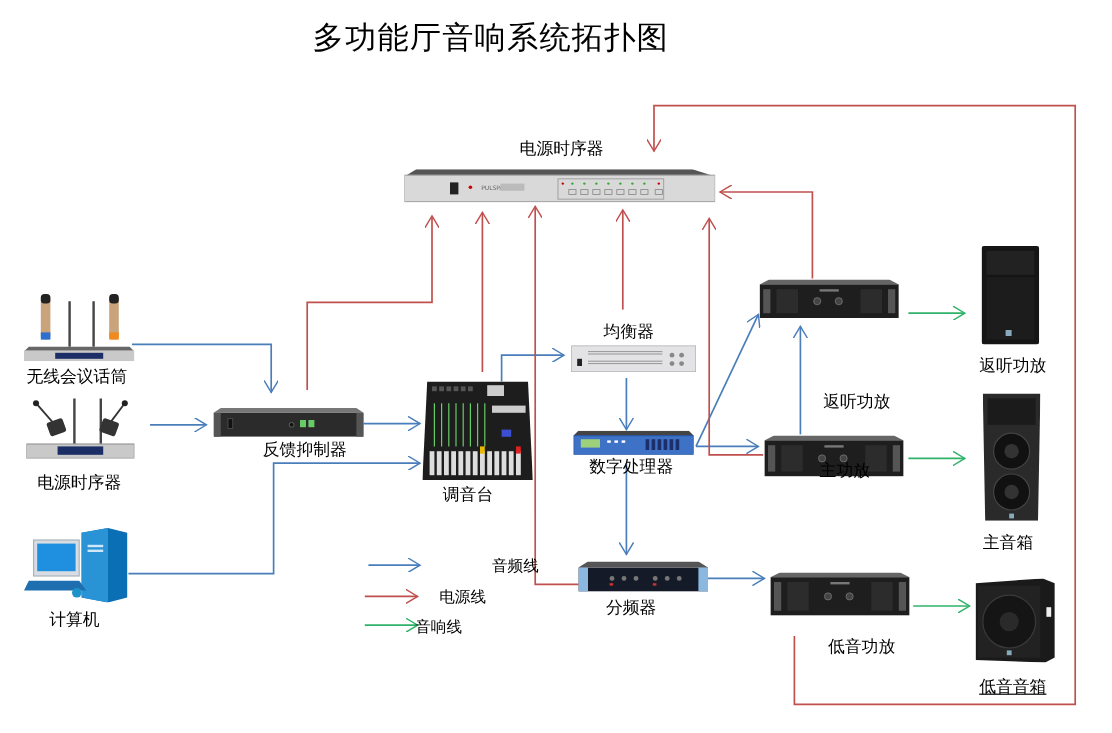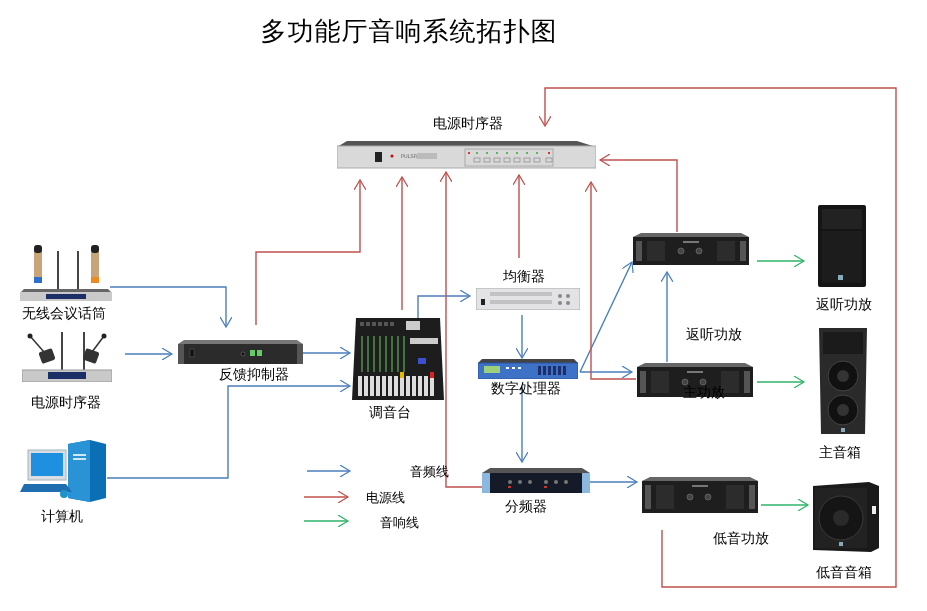--- a/index.html
+++ b/index.html
@@ -308,21 +308,21 @@
       <rect x="107" y="8" width="6" height="24" fill="#555"></rect>
     <g fill="#2c2c2c">
         <rect x="14" y="8" width="18" height="24"></rect>
         <rect x="84" y="8" width="18" height="24"></rect>
       </g>
     <circle cx="48" cy="20" r="3" fill="#444" stroke="#888" stroke-width="0.5"></circle>
     <circle cx="66" cy="20" r="3" fill="#444" stroke="#888" stroke-width="0.5"></circle>
     <rect x="50" y="8" width="16" height="2" fill="#777"></rect>
   </svg>
 </div>
-<div class="lbl" style="left:718px;top:530px;margin-left:23px;">低音功放</div>
+<div class="lbl" style="left:718px;top:530px;">低音功放</div>
 
 <div class="dev" style="left:818px;top:205px;width:48px;height:82px;">
   <svg width="48" height="82">
     <rect x="0" y="0" width="48" height="82" rx="2" fill="#151515"></rect>
     <rect x="4" y="4" width="40" height="20" fill="#222"></rect>
     <rect x="4" y="26" width="40" height="52" fill="#1c1c1c"></rect>
     <rect x="20" y="70" width="5" height="5" fill="#8ab"></rect>
   </svg>
 </div>
 <div class="lbl" style="left:844px;top:296px;">返听功放</div>
@@ -343,19 +343,19 @@
 <div class="dev" style="left:813px;top:482px;width:66px;height:70px;">
   <svg width="66" height="70">
     <polygon points="0,4 56,0 66,4 66,66 58,70 0,68" fill="#1a1a1a"></polygon>
     <rect x="2" y="6" width="52" height="60" fill="#222"></rect>
     <circle cx="28" cy="36" r="22" fill="#151515" stroke="#3a3a3a"></circle>
     <circle cx="28" cy="36" r="8" fill="#2a2a2a"></circle>
     <rect x="59" y="24" width="4" height="8" fill="#eee"></rect>
     <rect x="26" y="60" width="4" height="4" fill="#8ab"></rect>
   </svg>
 </div>
-<div class="lbl" style="left:844px;top:564px;">低音音箱</div>
+<div class="lbl" style="left:844px;top:564px;text-decoration:underline;">低音音箱</div>
 
 <div>
   <div class="legend-text" style="left:368px;top:463px;margin-left:42px;">音频线</div>
   <div class="legend-text" style="left:366px;top:489px;">电源线</div>
-  <div class="legend-text" style="left:380px;top:514px;">音响线</div>
+  <div class="legend-text" style="left:346px;top:514px;">音响线</div>
 </div>
 
 </body></html>

